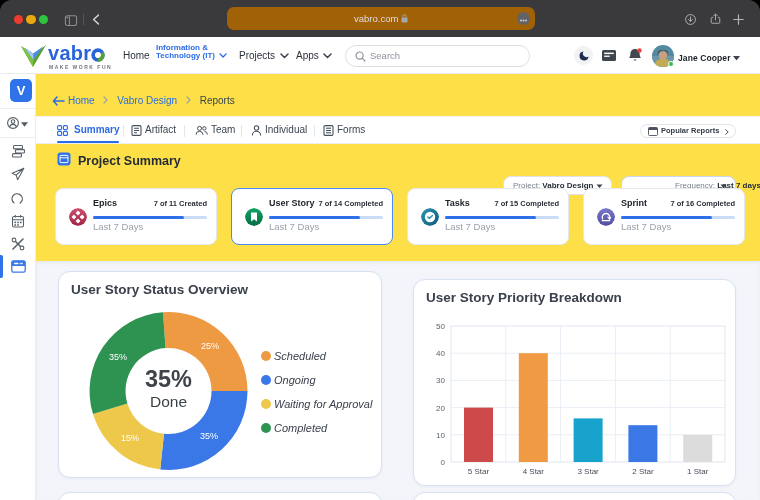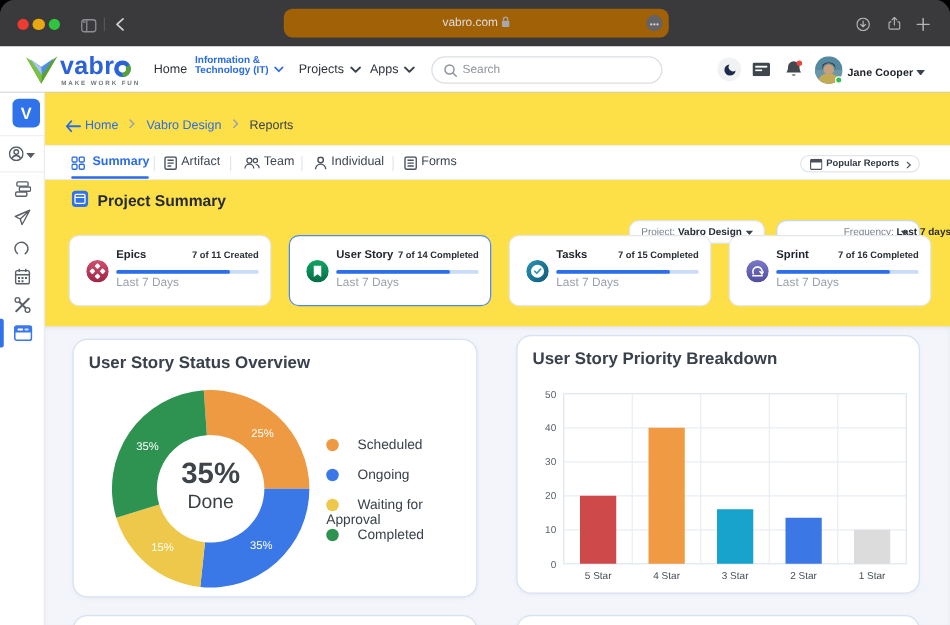--- a/index.html
+++ b/index.html
@@ -46,21 +46,21 @@
 .scard .tt { position:absolute; left:37px; top:9px; font-size:9px; font-weight:600; color:#21262e; }
 .scard .vv { position:absolute; right:9px; top:10.5px; font-size:7.5px; font-weight:600; color:#2a2f36; }
 .scard .bar { position:absolute; left:37px; right:9px; top:27.5px; height:3px; border-radius:2px; background:#c9dcf8; }
 .scard .bar i { position:absolute; left:0; top:0; height:3px; border-radius:2px; background:#2d6fe8; display:block; }
 .scard .l7 { position:absolute; left:37px; top:32.5px; font-size:9.5px; color:#9aa1ac; }
 
 .ccard { position:absolute; background:#fff; border:1px solid #d8e1f1; border-radius:12px; box-shadow:0 1px 3px rgba(140,155,180,0.10); }
 .ctitle { position:absolute; left:12px; top:10px; font-size:13.5px; font-weight:600; color:#3a414c; }
 .leg { position:absolute; left:202px; font-size:11px; color:#3a414c; }
 .leg i { position:absolute; left:0; top:1px; width:10px; height:10px; border-radius:50%; display:block; }
-.leg span { margin-left:25px; }
+.leg span { margin-left:13px;font-style:italic; }
 </style>
 </head>
 <body>
 <div id="win">
 
   <div id="chrome">
     <div class="tl" style="left:13.5px;background:#ee3b30;"></div>
     <div class="tl" style="left:26px;background:#e9a710;"></div>
     <div class="tl" style="left:38.5px;background:#2ec440;"></div>
     <svg class="cicon" style="left:63.5px;top:14.5px" width="14" height="12" viewBox="0 0 16 15">
@@ -392,21 +392,21 @@
         <text x="59" y="88" font-size="9" fill="#fff" text-anchor="middle">35%</text>
         <text x="109.5" y="114.5" font-size="23.5" font-weight="bold" fill="#3f444b" text-anchor="middle">35%</text>
         <text x="109.5" y="134.5" font-size="15.5" fill="#3a3f45" text-anchor="middle">Done</text>
       </svg>
       <div class="leg" style="top:78px;"><i style="background:#EE9A42;"></i><span>Scheduled</span></div>
       <div class="leg" style="top:102px;"><i style="background:#3B78E7;"></i><span>Ongoing</span></div>
       <div class="leg" style="top:126px;"><i style="background:#EDC84A;"></i><span>Waiting for Approval</span></div>
       <div class="leg" style="top:150px;"><i style="background:#2E9351;"></i><span>Completed</span></div>
     </div>
 
-    <div class="ccard" style="left:377px;top:194px;width:323px;height:207px;">
+    <div class="ccard" style="left:377px;top:205px;width:323px;height:207px;">
       <div class="ctitle">User Story Priority Breakdown</div>
       <svg style="position:absolute;left:0;top:0" width="323" height="207" viewBox="0 0 323 207">
         <g stroke="#e9eef5" stroke-width="1">
           <line x1="37" y1="73.2" x2="311" y2="73.2"></line>
           <line x1="37" y1="100.4" x2="311" y2="100.4"></line>
           <line x1="37" y1="127.6" x2="311" y2="127.6"></line>
           <line x1="37" y1="154.8" x2="311" y2="154.8"></line>
           <line x1="91.8" y1="46" x2="91.8" y2="182"></line>
           <line x1="146.6" y1="46" x2="146.6" y2="182"></line>
           <line x1="201.4" y1="46" x2="201.4" y2="182"></line>

